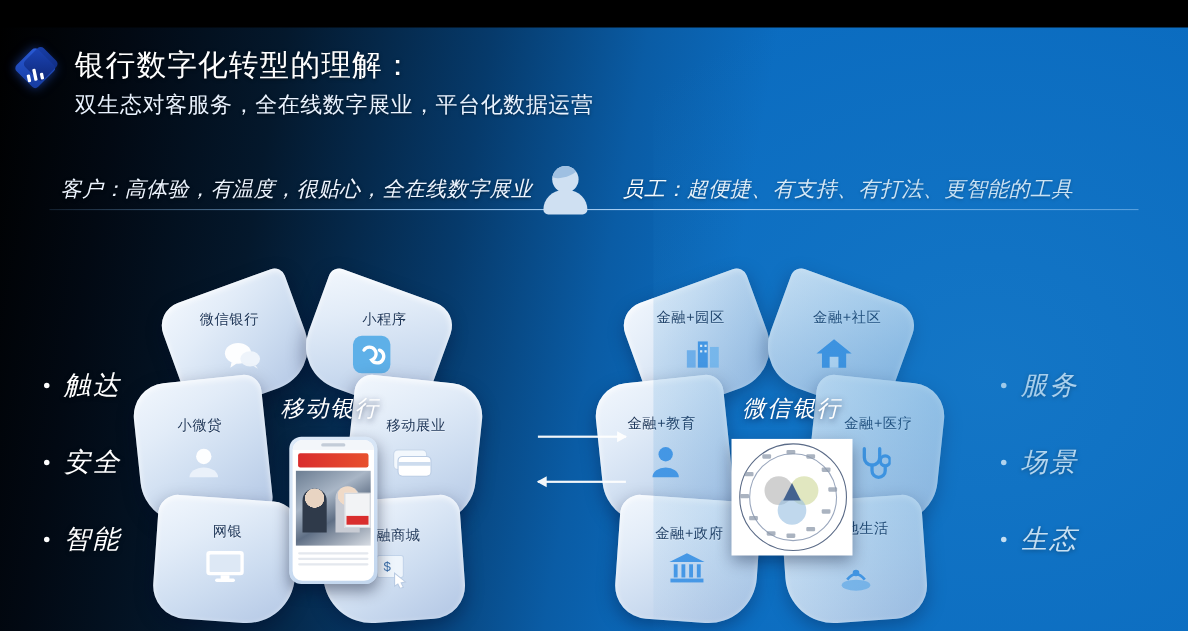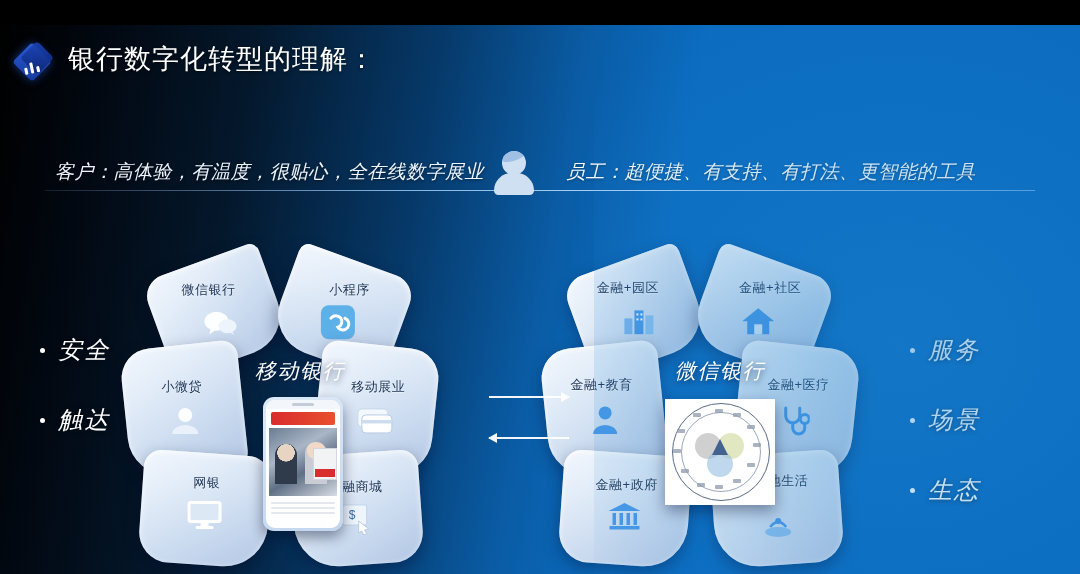--- a/index.html
+++ b/index.html
@@ -219,37 +219,42 @@
   <div class="logo">
     <div class="dia"></div>
     <div class="dia2"></div>
     <div class="bars">
         <i></i>
         <i></i>
         <i></i>
       </div>
   </div>
   <div class="title">银行数字化转型的理解：</div>
+  <div class="subtitle">双生态对客服务，全在线数字展业，平台化数据运营</div>
 
   <div class="band-line"></div>
   <div class="cust-text">客户：高体验，有温度，很贴心，全在线数字展业</div>
   <div class="avatar">
     <div class="head"></div>
     <div class="body"></div>
   </div>
   <div class="emp-text">员工：超便捷、有支持、有打法、更智能的工具</div>
 
   <div class="bullets left">
     <div class="bullet">
       <span class="dot"></span>
+      <span>触达</span>
+    </div>
+    <div class="bullet">
+      <span class="dot"></span>
       <span>安全</span>
     </div>
     <div class="bullet">
       <span class="dot"></span>
-      <span>触达</span>
+      <span>智能</span>
     </div>
   </div>
 
   <div class="bullets right">
     <div class="bullet">
       <span class="dot"></span>
       <span>服务</span>
     </div>
     <div class="bullet">
       <span class="dot"></span>

